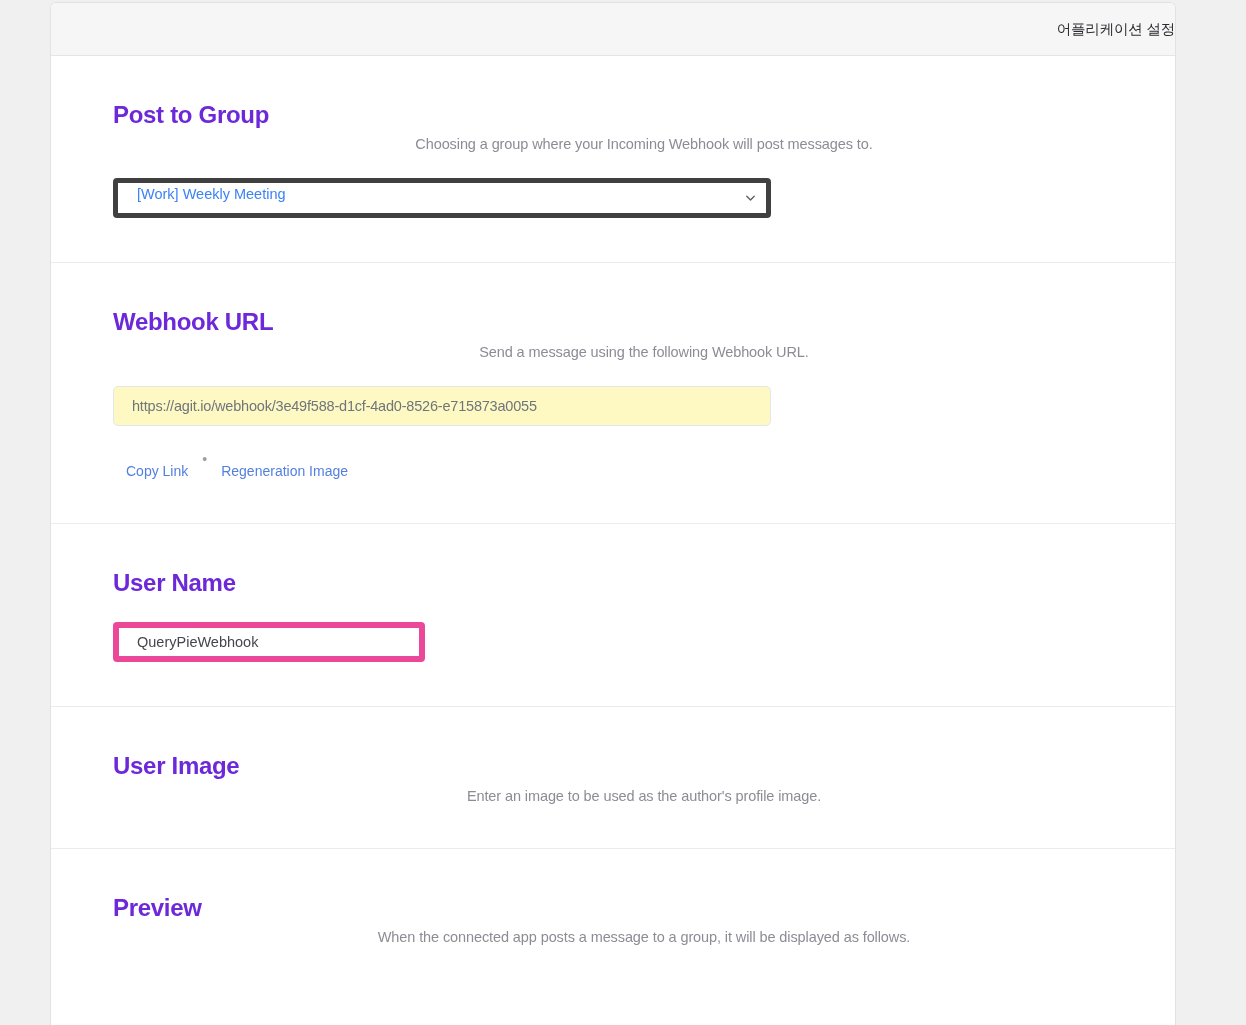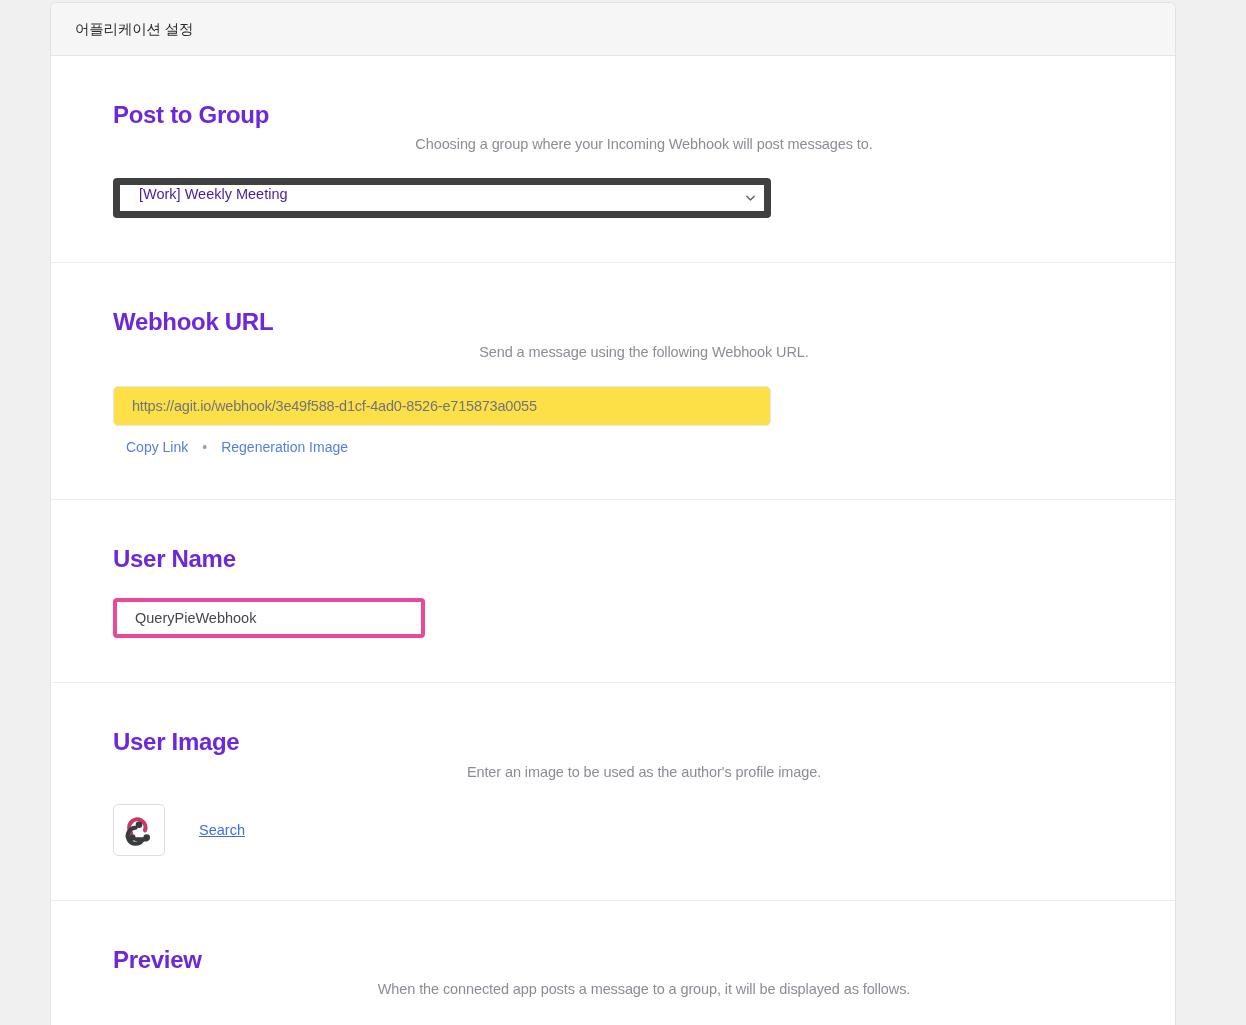--- a/index.html
+++ b/index.html
@@ -32,20 +32,21 @@
   }
 
   .card-header {
     height: 53px;
     background: #f6f6f7;
     border-bottom: 1px solid #e5e5e7;
     border-radius: 5px 5px 0 0;
     display: flex;
     align-items: center;
     padding: 0 0 0 24px;
+    justify-content: flex-end;
   }
   .card-header-title {
     font-size: 14.5px;
     color: #2b2b2f;
     font-weight: 400;
     letter-spacing: -0.2px;
   }
 
   
   .section {
@@ -76,43 +77,43 @@
   .control-row { margin-top: 26px; }
 
   .select-wrap {
     position: relative;
     width: 658px;
     height: 40px;
   }
   .select-box {
     width: 100%;
     height: 100%;
-    border: 7px solid #404040;
+    border: 5px solid #404040;
     border-radius: 4px;
     background: #ffffff;
     display: flex;
     align-items: center;
     padding: 0 34px 8px 19px;
     font-size: 14.5px;
-    color: #4c1d95;
+    color: #3b82f6;
   }
   .chevron {
     position: absolute;
     right: 14px;
     top: 50%;
     transform: translateY(-50%);
     width: 13px;
     height: 13px;
     pointer-events: none;
   }
 
   .url-field {
     width: 658px;
     height: 40px;
-    background: #fde047;
+    background: #fef9c3;
     border: 1px solid #e4e7ea;
     border-radius: 5px;
     display: flex;
     align-items: center;
     padding: 0 18px;
     font-size: 14.5px;
     color: #6f757c;
     letter-spacing: -0.2px;
   }
 
@@ -121,32 +122,33 @@
     display: flex;
     align-items: center;
     gap: 0;
     padding-left: 13px;
   }
   .link {
     color: #5380e0;
     font-size: 14px;
     text-decoration: none;
     cursor: pointer;
+    margin-top: 24px;
   }
   .link-sep {
     color: #9aa0a8;
     font-size: 14px;
     padding: 0 14px;
     line-height: 1;
   }
 
   .text-input {
     width: 312px;
     height: 40px;
-    border: 4px solid #ec4899;
+    border: 6px solid #ec4899;
     border-radius: 4px;
     background: #ffffff;
     display: flex;
     align-items: center;
     padding: 0 18px;
     font-size: 14.5px;
     color: #45474d;
   }
 
   
@@ -218,37 +220,20 @@
 
       <div class="control-row">
         <div class="text-input" placeholder="QueryPieWebhook">QueryPieWebhook</div>
       </div>
     </div>
 
     <div class="section">
       <h2 class="section-title">User Image</h2>
       <p class="section-desc">Enter an image to be used as the author's profile image.</p>
 
-      <div class="image-row">
-        <div class="image-thumb">
-          <svg width="34" height="34" viewBox="0 0 34 34">
-
-            <path d="M9.2 20.0 A8.2 8.2 0 1 1 23.0 17.4" fill="none" stroke="#c73a63" stroke-width="4.1" stroke-linecap="round"></path>
-
-            <path d="M13.6 14.8 A8.0 8.0 0 1 0 20.4 27.2" fill="none" stroke="#3b3b3f" stroke-width="4.1" stroke-linecap="round"></path>
-
-            <path d="M14.2 26.4 L24.6 26.4" fill="none" stroke="#3b3b3f" stroke-width="4.1" stroke-linecap="round"></path>
-
-            <circle cx="17.0" cy="11.8" r="3.3" fill="#3b3b3f"></circle>
-            <circle cx="10.3" cy="24.6" r="3.3" fill="#3b3b3f"></circle>
-            <circle cx="24.7" cy="24.6" r="3.3" fill="#3b3b3f"></circle>
-          </svg>
-        </div>
-        <span class="search-link">Search</span>
-      </div>
     </div>
 
     <div class="section">
       <h2 class="section-title">Preview</h2>
       <p class="section-desc">When the connected app posts a message to a group, it will be displayed as follows.</p>
 
     </div>
 
   </div>
 </div>

